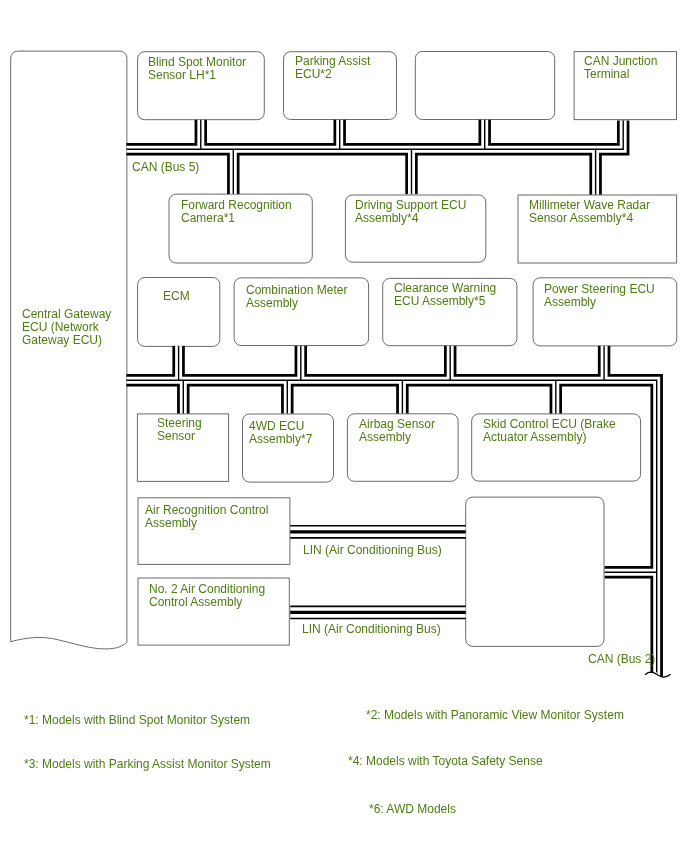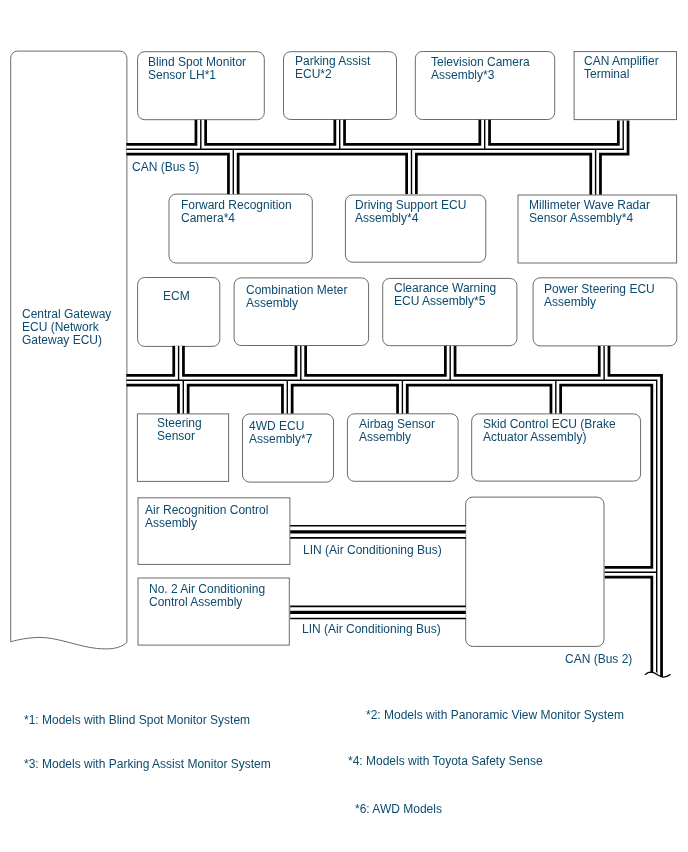--- a/index.html
+++ b/index.html
@@ -4,21 +4,21 @@
 <title>CAN Communication System Diagram</title>
 <style>
   html,body{margin:0;padding:0;background:#fff;}
   body{width:688px;height:852px;position:relative;overflow:hidden;
        font-family:"Liberation Sans",sans-serif;color:#000;
        -webkit-font-smoothing:antialiased;}
   #stage{position:absolute;left:0;top:0;width:688px;height:852px;}
   svg.wires{position:absolute;left:0;top:0;width:688px;height:852px;}
   .box-label,.bus-label,.note{
       position:absolute;font-size:12px;line-height:13.1px;white-space:pre;
-      color:#0c4a6e;transform:translateY(-10.4px) translateZ(0);}
+      color:#4d7c0f;transform:translateY(-10.4px) translateZ(0);}
 </style>
 </head>
 <body>
 
 <div id="stage">
 <svg class="wires" viewBox="0 0 688 852" width="688" height="852">
   <g>
   <path d="M17.7,51.1 H119.9 A7,7 0 0 1 126.9,58.1 V642.3 C120.0,649.2 108.0,649.6 96.5,648.4 C78.0,646.5 56.0,636.9 39.0,637.4 C28.0,637.7 18.0,639.6 10.7,641.8 V58.1 A7,7 0 0 1 17.7,51.1 Z" fill="#fff" stroke="#6b6b6b" stroke-width="1"></path>
   <rect x="137.6" y="51.7" width="126.7" height="68.0" rx="7" ry="7" fill="#fff" stroke="#6b6b6b" stroke-width="1"></rect>
   <rect x="283.5" y="51.7" width="113.0" height="67.8" rx="7" ry="7" fill="#fff" stroke="#6b6b6b" stroke-width="1"></rect>
@@ -108,26 +108,24 @@
   </g>
 </svg>
 
   <div class="box-label" style="left:22px;top:318.0px">Central Gateway
 ECU (Network
 Gateway ECU)</div>
   <div class="box-label" style="left:148px;top:66.0px">Blind Spot Monitor
 Sensor LH*1</div>
   <div class="box-label" style="left:295px;top:65.0px">Parking Assist
 ECU*2</div>
-  <div class="box-label" style="left:431px;top:66.0px">Television Camera
-Assembly*3</div>
-  <div class="box-label" style="left:584px;top:65.0px">CAN Amplifier
+  <div class="box-label" style="left:584px;top:65.0px">CAN Junction
 Terminal</div>
   <div class="box-label" style="left:181px;top:209.0px">Forward Recognition
-Camera*4</div>
+Camera*1</div>
   <div class="box-label" style="left:355px;top:209.0px">Driving Support ECU
 Assembly*4</div>
   <div class="box-label" style="left:529px;top:209.0px">Millimeter Wave Radar
 Sensor Assembly*4</div>
   <div class="box-label" style="left:163px;top:300.0px">ECM</div>
   <div class="box-label" style="left:246px;top:294.0px">Combination Meter
 Assembly</div>
   <div class="box-label" style="left:394px;top:292.0px">Clearance Warning
 ECU Assembly*5</div>
   <div class="box-label" style="left:544px;top:293.0px">Power Steering ECU
@@ -140,19 +138,19 @@
 Assembly</div>
   <div class="box-label" style="left:483px;top:428.0px">Skid Control ECU (Brake
 Actuator Assembly)</div>
   <div class="box-label" style="left:145px;top:514.0px">Air Recognition Control
 Assembly</div>
   <div class="box-label" style="left:149px;top:593.0px">No. 2 Air Conditioning
 Control Assembly</div>
   <div class="bus-label" style="left:132px;top:171.0px">CAN (Bus 5)</div>
   <div class="bus-label" style="left:303px;top:554.0px">LIN (Air Conditioning Bus)</div>
   <div class="bus-label" style="left:302px;top:633.1px">LIN (Air Conditioning Bus)</div>
-  <div class="bus-label" style="left:565px;top:663.1px">CAN (Bus 2)</div>
+  <div class="bus-label" style="left:588px;top:663.1px">CAN (Bus 2)</div>
   <div class="note" style="left:24px;top:723.8px">*1: Models with Blind Spot Monitor System</div>
   <div class="note" style="left:366px;top:718.8px">*2: Models with Panoramic View Monitor System</div>
   <div class="note" style="left:24px;top:767.7px">*3: Models with Parking Assist Monitor System</div>
   <div class="note" style="left:348px;top:765.3px">*4: Models with Toyota Safety Sense</div>
-  <div class="note" style="left:355px;top:813.3px">*6: AWD Models</div>
+  <div class="note" style="left:369px;top:813.3px">*6: AWD Models</div>
 </div>
 
 </body></html>

